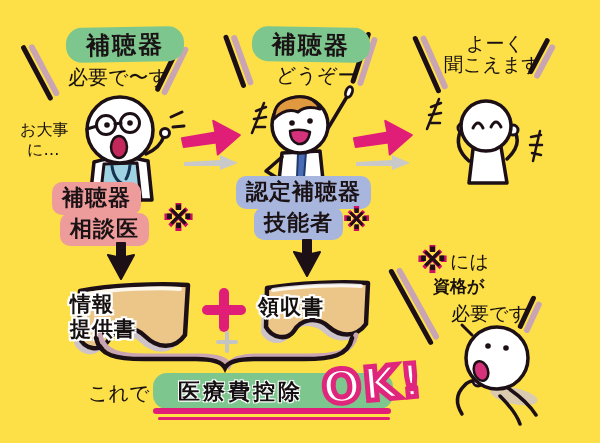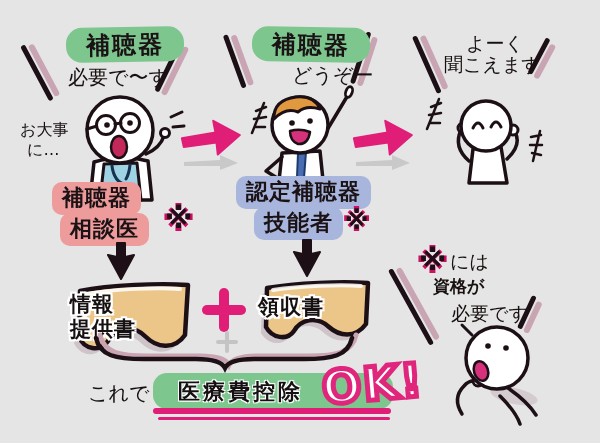--- a/index.html
+++ b/index.html
@@ -1,16 +1,16 @@
 <!DOCTYPE html>
 <html><head>
 <meta charset="utf-8">
 <style>
   html,body{margin:0;padding:0;background:#fff;}
-  .canvas{position:relative;width:600px;height:443px;background:#e5e5e5;overflow:hidden;
+  .canvas{position:relative;width:600px;height:443px;background:#fde047;overflow:hidden;
           font-family:"DejaVu Sans",sans-serif;color:#1a1214;}
   
   .slash{position:absolute;width:13px;}
   .slash .mauve{position:absolute;left:7px;top:3px;width:6px;height:94%;background:#c9a4b2;border-radius:4px;}
   .slash .black{position:absolute;left:0;top:0;width:5px;height:100%;background:#1c1016;border-radius:4px;}
   
   .banner{position:absolute;display:flex;align-items:center;justify-content:center;
           font-weight:bold;border-radius:16px;letter-spacing:2px;}
   .green{background:#7dc78f;}
   .roleline{position:absolute;display:inline-block;font-weight:bold;font-size:22px;
@@ -79,21 +79,21 @@
     </div>
   <div class="slash" style="left:524px;top:296px;height:36px;transform:rotate(25deg);">
       <i class="mauve"></i>
       <i class="black"></i>
     </div>
 
   <div class="banner green" style="left:66px;top:27px;width:118px;height:35px;font-size:24px;transform:rotate(-1deg);">補聴器</div>
   <div class="handtext" style="left:68px;top:64px;">必要で〜す</div>
 
   <div class="banner green" style="left:252px;top:27px;width:118px;height:35px;font-size:24px;transform:rotate(1deg);">補聴器</div>
-  <div class="handtext" style="left:292px;top:62px;">どうぞー</div>
+  <div class="handtext" style="left:276px;top:62px;">どうぞー</div>
 
   <div class="handtext" style="left:466px;top:31px;font-size:19px;">よーく</div>
   <div class="handtext" style="left:444px;top:52px;font-size:19px;">聞こえます</div>
 
   <div class="handtext" style="left:20px;top:120px;font-size:16px;">お大事</div>
   <div class="handtext" style="left:27px;top:140px;font-size:16px;">に…</div>
 
   <svg style="left:70px;top:92px;" width="116" height="110" viewBox="0 0 116 110">
     <path d="M76,62 Q90,56 94,44" stroke="#1c1016" stroke-width="3.5" fill="none" stroke-linecap="round"></path>
     <circle cx="95" cy="41" r="4.5" fill="#fff" stroke="#1c1016" stroke-width="3"></circle>

